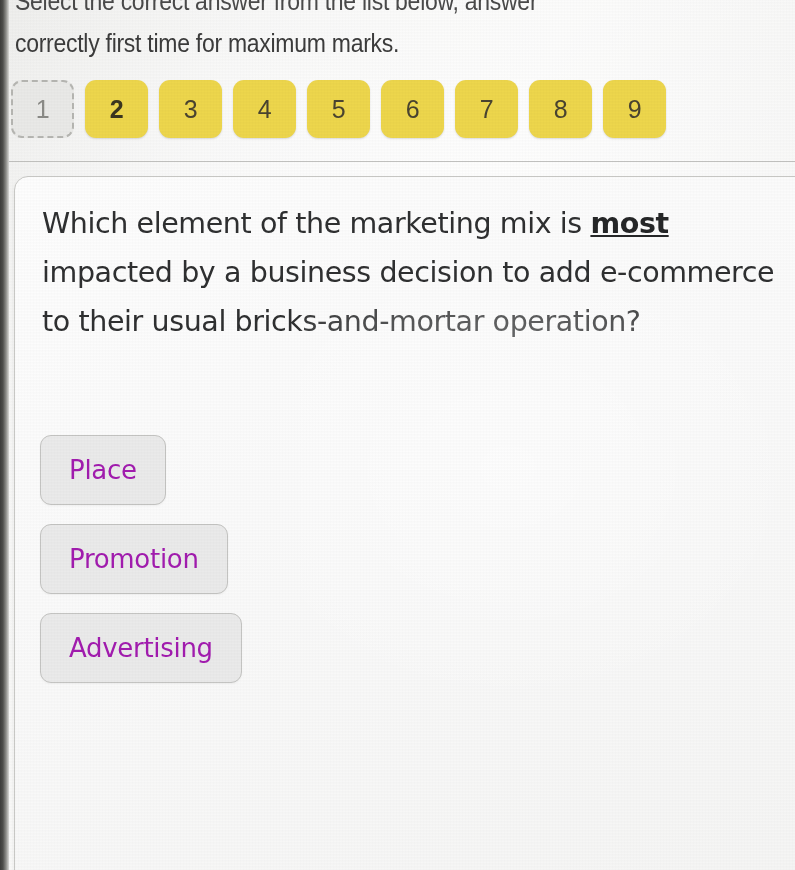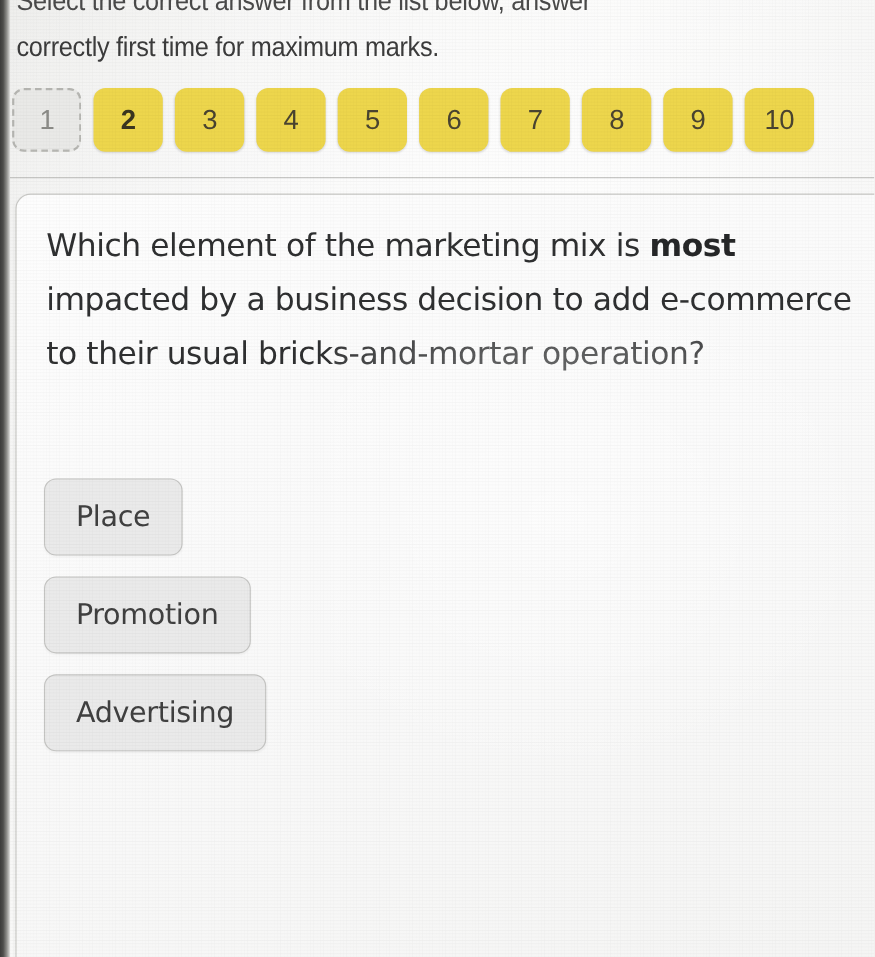--- a/index.html
+++ b/index.html
@@ -151,21 +151,21 @@
     left: 27px;
     top: 22px;
     width: 740px;
     font-family: "DejaVu Sans", sans-serif;
     font-size: 28.5px;
     line-height: 49px;
     color: #2f3031;
     letter-spacing: -0.4px;
     font-weight: 400;
   }
-  #question-text b { font-weight: 700; color: #262728; }
+  #question-text b { font-weight: 700; color: #262728; text-decoration: underline; }
 
   
   #options {
     position: absolute;
     left: 25px;
     top: 258px;
     display: flex;
     flex-direction: column;
     gap: 19px;
     align-items: flex-start;
@@ -174,21 +174,21 @@
     background: #eaeaea;
     border: 1px solid #c4c4c2;
     border-radius: 11px;
     height: 70px;
     box-sizing: border-box;
     display: flex;
     align-items: center;
     padding: 0 28px;
     font-family: "DejaVu Sans", sans-serif;
     font-size: 26px;
-    color: #404040;
+    color: #a21caf;
     letter-spacing: -0.3px;
     box-shadow: 0 1px 2px rgba(0,0,0,0.045);
     user-select: none;
     white-space: nowrap;
   }
 </style>
 </head>
 <body>
 
 <div id="screen">
@@ -220,23 +220,20 @@
         <span>6</span>
       </div>
       <div class="qnum">
         <span>7</span>
       </div>
       <div class="qnum">
         <span>8</span>
       </div>
       <div class="qnum">
         <span>9</span>
-      </div>
-      <div class="qnum">
-        <span>10</span>
       </div>
     </div>
 
   <div id="divider"></div>
 
   <div id="card">
 
     <div id="question-text">
       <span>Which element of the marketing mix is </span><b>most</b><span> impacted by a business decision to add e-commerce to their usual bricks-and-mortar operation?</span>
     </div>

